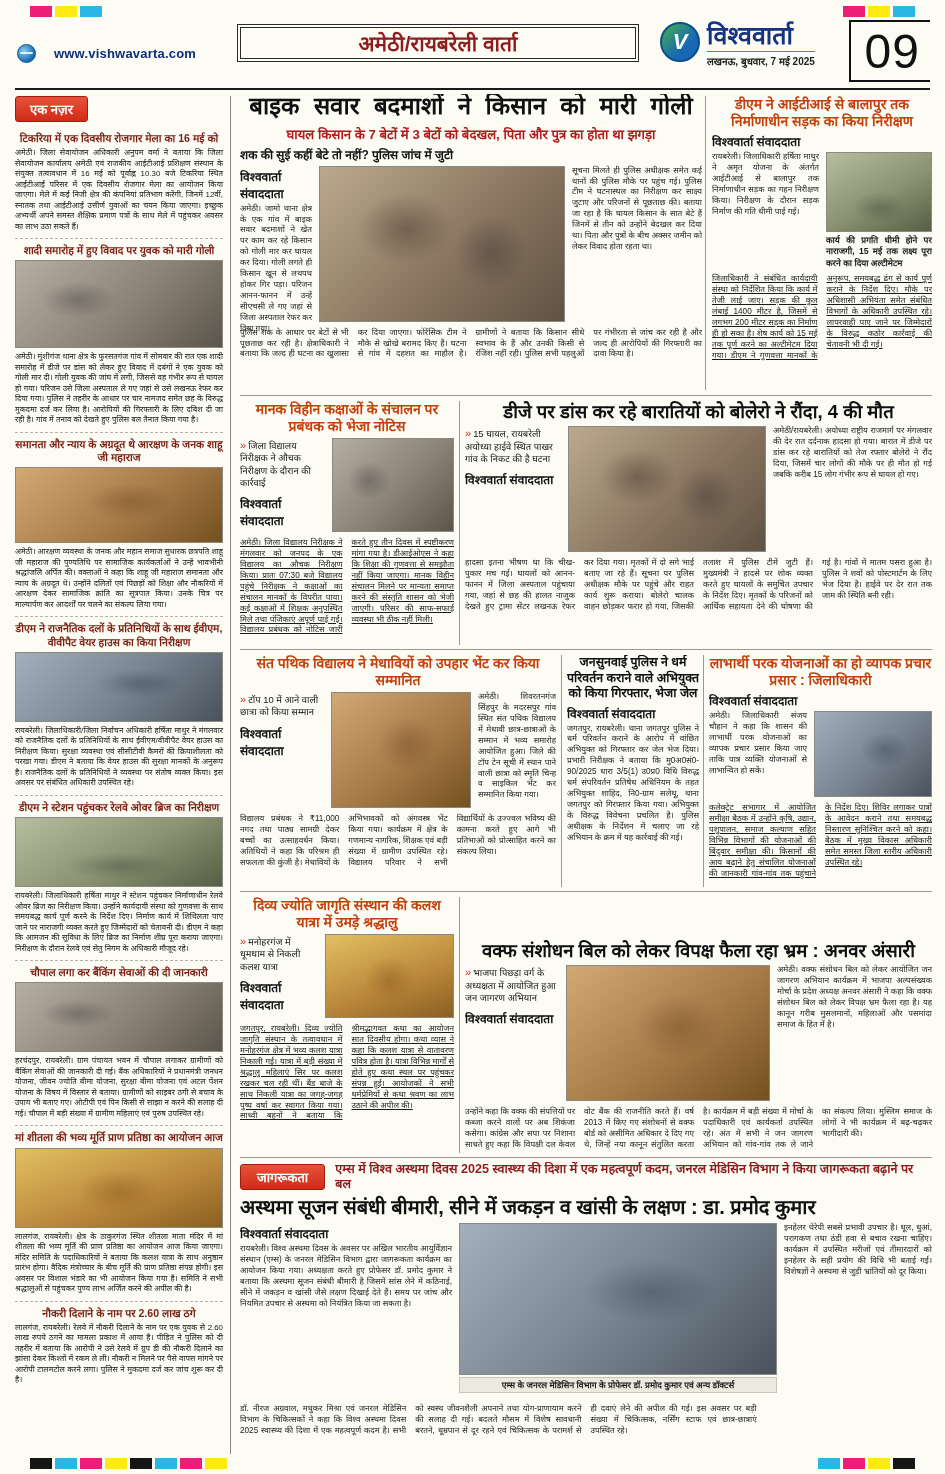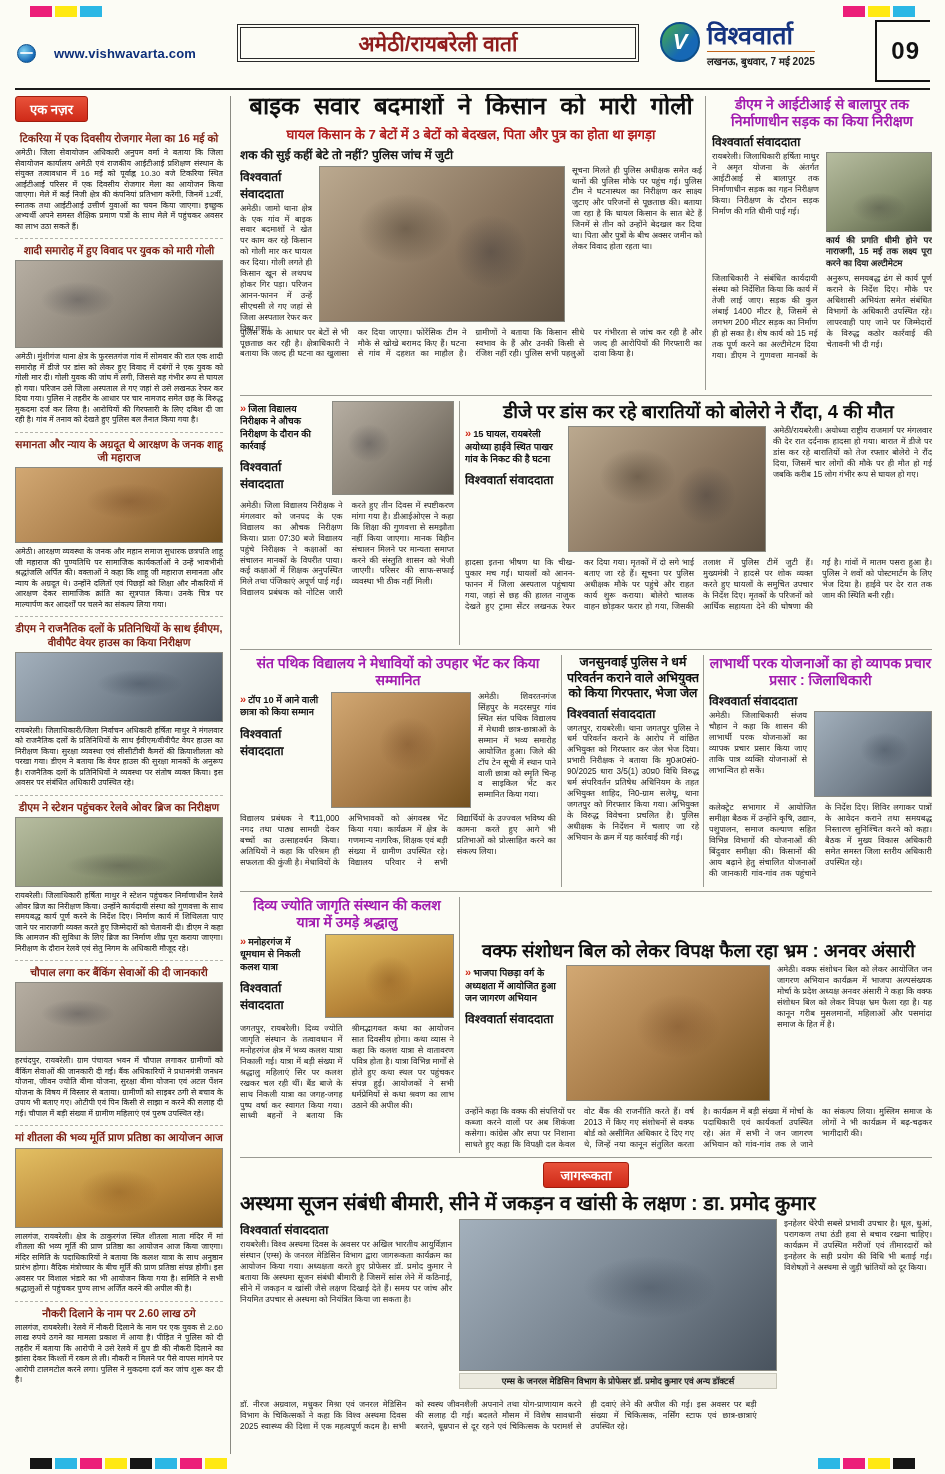--- a/index.html
+++ b/index.html
@@ -22,29 +22,29 @@
   .section-title{font-size:21px;font-weight:bold;color:#8f1d1d;}
   .hdr-right{position:absolute;left:645px;top:2px;display:flex;align-items:flex-start;gap:7px;}
   .brand-logo{width:40px;height:40px;border-radius:50%;background:linear-gradient(135deg,#47b04a,#1668b5 65%);
               display:flex;align-items:center;justify-content:center;color:#fff;font-size:22px;font-weight:bold;font-style:italic;
               border:2px solid #0d4f8a;box-sizing:border-box;}
   .brand-txt{display:flex;flex-direction:column;}
   .brand-name{font-size:25px;font-weight:bold;color:#15337f;line-height:1.05;}
   .brand-date{font-size:10px;color:#222;border-top:1.5px solid #c4651a;margin-top:3px;padding-top:2px;font-weight:bold;}
   .pageno-box{position:absolute;right:0;top:0;height:58px;display:flex;align-items:center;
               border-left:2.5px solid #111;border-top:2px solid #111;border-bottom:2px solid #111;padding:0 10px 0 14px;}
-  .pageno{font-size:24px;font-weight:bold;color:#111;letter-spacing:1px;}
+  .pageno{font-size:48px;font-weight:normal;color:#111;letter-spacing:1px;}
   .hdr-rule{position:absolute;left:15px;right:15px;top:88px;height:2px;background:#1b1b1b;}
   
   .body-txt{font-size:8.2px;line-height:1.33;text-align:justify;color:#1b1b1b;}
-  .cols-2{column-count:2;column-gap:9px;}
+  .cols-2{column-count:2;column-gap:9px;text-decoration:underline;}
   .cols-3{column-count:3;column-gap:9px;}
   .cols-4{column-count:4;column-gap:9px;}
   .byline{font-weight:bold;font-size:12px;color:#111;margin:2px 0;}
-  .kicker{font-weight:bold;font-size:9.4px;line-height:1.3;color:#151515;}
+  .kicker{font-weight:normal;font-size:9.4px;line-height:1.3;color:#151515;}
   .kicker .arr{color:#cf2a18;font-size:11px;margin-right:2px;}
   .photo{border:1px solid #8a8a82;box-sizing:border-box;}
   .ph-a{background:radial-gradient(ellipse 30% 35% at 35% 40%,rgba(40,30,20,.35),transparent 65%),
         radial-gradient(ellipse 25% 40% at 70% 55%,rgba(30,30,40,.3),transparent 60%),
         linear-gradient(135deg,#bba98f,#8a7660 55%,#5f5243);}
   .ph-b{background:radial-gradient(ellipse 40% 30% at 50% 70%,rgba(60,60,55,.35),transparent 65%),
         linear-gradient(150deg,#b7bda0,#8a9272 55%,#565e44);}
   .ph-c{background:radial-gradient(ellipse 30% 35% at 30% 45%,rgba(35,35,45,.3),transparent 60%),
         linear-gradient(135deg,#b6aea2,#8a8276 55%,#5c554b);}
   .ph-d{background:radial-gradient(ellipse 35% 40% at 55% 45%,rgba(90,50,20,.3),transparent 60%),
@@ -62,21 +62,21 @@
              padding:3px 14px;border-radius:3px;border:1px solid #a01d0e;margin-bottom:5px;}
   .sb-item{padding:5px 0 6px;border-bottom:1px dashed #b3b3ab;}
   .sb-item:last-child{border-bottom:none;}
   .sb-head{font-size:10.6px;font-weight:bold;color:#7c1f12;text-align:center;line-height:1.25;margin-bottom:3px;}
   .sb-photo{width:100%;height:76px;margin:2px 0 4px;}
   .sb-body{font-size:7.9px;}
   
   .story{position:absolute;overflow:hidden;box-sizing:border-box;}
   .h-xl{font-size:24px;font-weight:bold;text-align:center;color:#101010;line-height:1.15;margin:0 0 3px;font-family:Liberation Mono, monospace;}
   .h-lg{font-size:18.5px;font-weight:bold;text-align:center;color:#101010;line-height:1.15;margin:0 0 4px;}
-  .h-md{font-size:14px;font-weight:bold;text-align:center;color:#a21caf;line-height:1.22;margin:0 0 3px;}
+  .h-md{font-size:14px;font-weight:bold;text-align:center;color:#c2410c;line-height:1.22;margin:0 0 3px;}
   .h-sm{font-size:12.4px;font-weight:bold;text-align:center;color:#101010;line-height:1.25;margin:0 0 3px;}
   .subhead-red{font-size:13.2px;font-weight:bold;color:#b01c1c;text-align:center;margin:1px 0 3px;}
   .subhead-blk{font-size:12px;font-weight:bold;color:#141414;margin:1px 0 3px;}
   .mrow{display:flex;gap:7px;align-items:flex-start;}
   .flex1{flex:1;min-width:0;}
   .note-bold{font-size:8.6px;font-weight:bold;line-height:1.3;margin-top:3px;text-align:justify;}
   .caption{font-size:8.6px;font-weight:bold;text-align:center;background:#eceadf;border:1px solid #c8c6b8;
            padding:1px 3px;margin-top:2px;}
   
   .aw-label{background:linear-gradient(#e8523a,#cf2a18);color:#fff;font-weight:bold;font-size:13px;
@@ -211,20 +211,21 @@
         <div class="photo ph-b" style="width:106px;height:80px;"></div>
         <div class="note-bold">कार्य की प्रगति धीमी होने पर नाराजगी, 15 मई तक लक्ष्य पूरा करने का दिया अल्टीमेटम</div>
       </div>
     </div>
     <div class="body-txt cols-2" style="height:104px;">जिलाधिकारी ने संबंधित कार्यदायी संस्था को निर्देशित किया कि कार्य में तेजी लाई जाए। सड़क की कुल लंबाई 1400 मीटर है, जिसमें से लगभग 200 मीटर सड़क का निर्माण ही हो सका है। शेष कार्य को 15 मई तक पूर्ण करने का अल्टीमेटम दिया गया। डीएम ने गुणवत्ता मानकों के अनुरूप, समयबद्ध ढंग से कार्य पूर्ण कराने के निर्देश दिए। मौके पर अधिशासी अभियंता समेत संबंधित विभागों के अधिकारी उपस्थित रहे। लापरवाही पाए जाने पर जिम्मेदारों के विरुद्ध कठोर कार्रवाई की चेतावनी भी दी गई।</div>
   </div>
 
   <div class="hline" style="left:240px;top:395px;width:692px;"></div>
 
   <div class="story" style="left:240px;top:401px;width:214px;height:244px;">
+    <div class="h-md">मानक विहीन कक्षाओं के संचालन पर प्रबंधक को भेजा नोटिस</div>
     <div class="mrow" style="height:96px;">
       <div class="flex1">
         <div class="kicker"><span class="arr">»</span><span>जिला विद्यालय निरीक्षक ने औचक निरीक्षण के दौरान की कार्रवाई</span></div>
         <div class="byline" style="margin-top:6px;">विश्ववार्ता संवाददाता</div>
       </div>
       <div class="photo ph-c" style="width:122px;height:94px;flex:none;"></div>
     </div>
     <div class="body-txt cols-2" style="margin-top:4px;height:100px;">अमेठी। जिला विद्यालय निरीक्षक ने मंगलवार को जनपद के एक विद्यालय का औचक निरीक्षण किया। प्रातः 07:30 बजे विद्यालय पहुंचे निरीक्षक ने कक्षाओं का संचालन मानकों के विपरीत पाया। कई कक्षाओं में शिक्षक अनुपस्थित मिले तथा पंजिकाएं अपूर्ण पाई गईं। विद्यालय प्रबंधक को नोटिस जारी करते हुए तीन दिवस में स्पष्टीकरण मांगा गया है। डीआईओएस ने कहा कि शिक्षा की गुणवत्ता से समझौता नहीं किया जाएगा। मानक विहीन संचालन मिलने पर मान्यता समाप्त करने की संस्तुति शासन को भेजी जाएगी। परिसर की साफ-सफाई व्यवस्था भी ठीक नहीं मिली।</div>
   </div>
 
@@ -301,20 +302,21 @@
       <div class="flex1 body-txt">अमेठी। वक्फ संशोधन बिल को लेकर आयोजित जन जागरण अभियान कार्यक्रम में भाजपा अल्पसंख्यक मोर्चा के प्रदेश अध्यक्ष अनवर अंसारी ने कहा कि वक्फ संशोधन बिल को लेकर विपक्ष भ्रम फैला रहा है। यह कानून गरीब मुसलमानों, महिलाओं और पसमांदा समाज के हित में है।</div>
     </div>
     <div class="body-txt cols-4" style="margin-top:4px;height:74px;">उन्होंने कहा कि वक्फ की संपत्तियों पर कब्जा करने वालों पर अब शिकंजा कसेगा। कांग्रेस और सपा पर निशाना साधते हुए कहा कि विपक्षी दल केवल वोट बैंक की राजनीति करते हैं। वर्ष 2013 में किए गए संशोधनों से वक्फ बोर्ड को असीमित अधिकार दे दिए गए थे, जिन्हें नया कानून संतुलित करता है। कार्यक्रम में बड़ी संख्या में मोर्चा के पदाधिकारी एवं कार्यकर्ता उपस्थित रहे। अंत में सभी ने जन जागरण अभियान को गांव-गांव तक ले जाने का संकल्प लिया। मुस्लिम समाज के लोगों ने भी कार्यक्रम में बढ़-चढ़कर भागीदारी की।</div>
   </div>
 
   <div class="hline" style="left:240px;top:1157px;width:692px;"></div>
 
   <div class="story" style="left:240px;top:1162px;width:692px;height:292px;">
     <div style="display:flex;align-items:center;gap:10px;margin-bottom:4px;justify-content:center;">
       <span class="aw-label">जागरूकता</span>
+      <span class="aw-strap">एम्स में विश्व अस्थमा दिवस 2025 स्वास्थ्य की दिशा में एक महत्वपूर्ण कदम, जनरल मेडिसिन विभाग ने किया जागरूकता बढ़ाने पर बल</span>
     </div>
     <div class="h-lg" style="text-align:left;font-size:20px;">अस्थमा सूजन संबंधी बीमारी, सीने में जकड़न व खांसी के लक्षण : डा. प्रमोद कुमार</div>
     <div class="mrow" style="height:176px;">
       <div style="width:212px;flex:none;">
         <div class="byline">विश्ववार्ता संवाददाता</div>
         <div class="body-txt">रायबरेली। विश्व अस्थमा दिवस के अवसर पर अखिल भारतीय आयुर्विज्ञान संस्थान (एम्स) के जनरल मेडिसिन विभाग द्वारा जागरूकता कार्यक्रम का आयोजन किया गया। अध्यक्षता करते हुए प्रोफेसर डॉ. प्रमोद कुमार ने बताया कि अस्थमा सूजन संबंधी बीमारी है जिसमें सांस लेने में कठिनाई, सीने में जकड़न व खांसी जैसे लक्षण दिखाई देते हैं। समय पर जांच और नियमित उपचार से अस्थमा को नियंत्रित किया जा सकता है।</div>
       </div>
       <div style="width:318px;flex:none;">
         <div class="photo ph-f" style="width:318px;height:152px;"></div>
         <div class="caption">एम्स के जनरल मेडिसिन विभाग के प्रोफेसर डॉ. प्रमोद कुमार एवं अन्य डॉक्टर्स</div>

